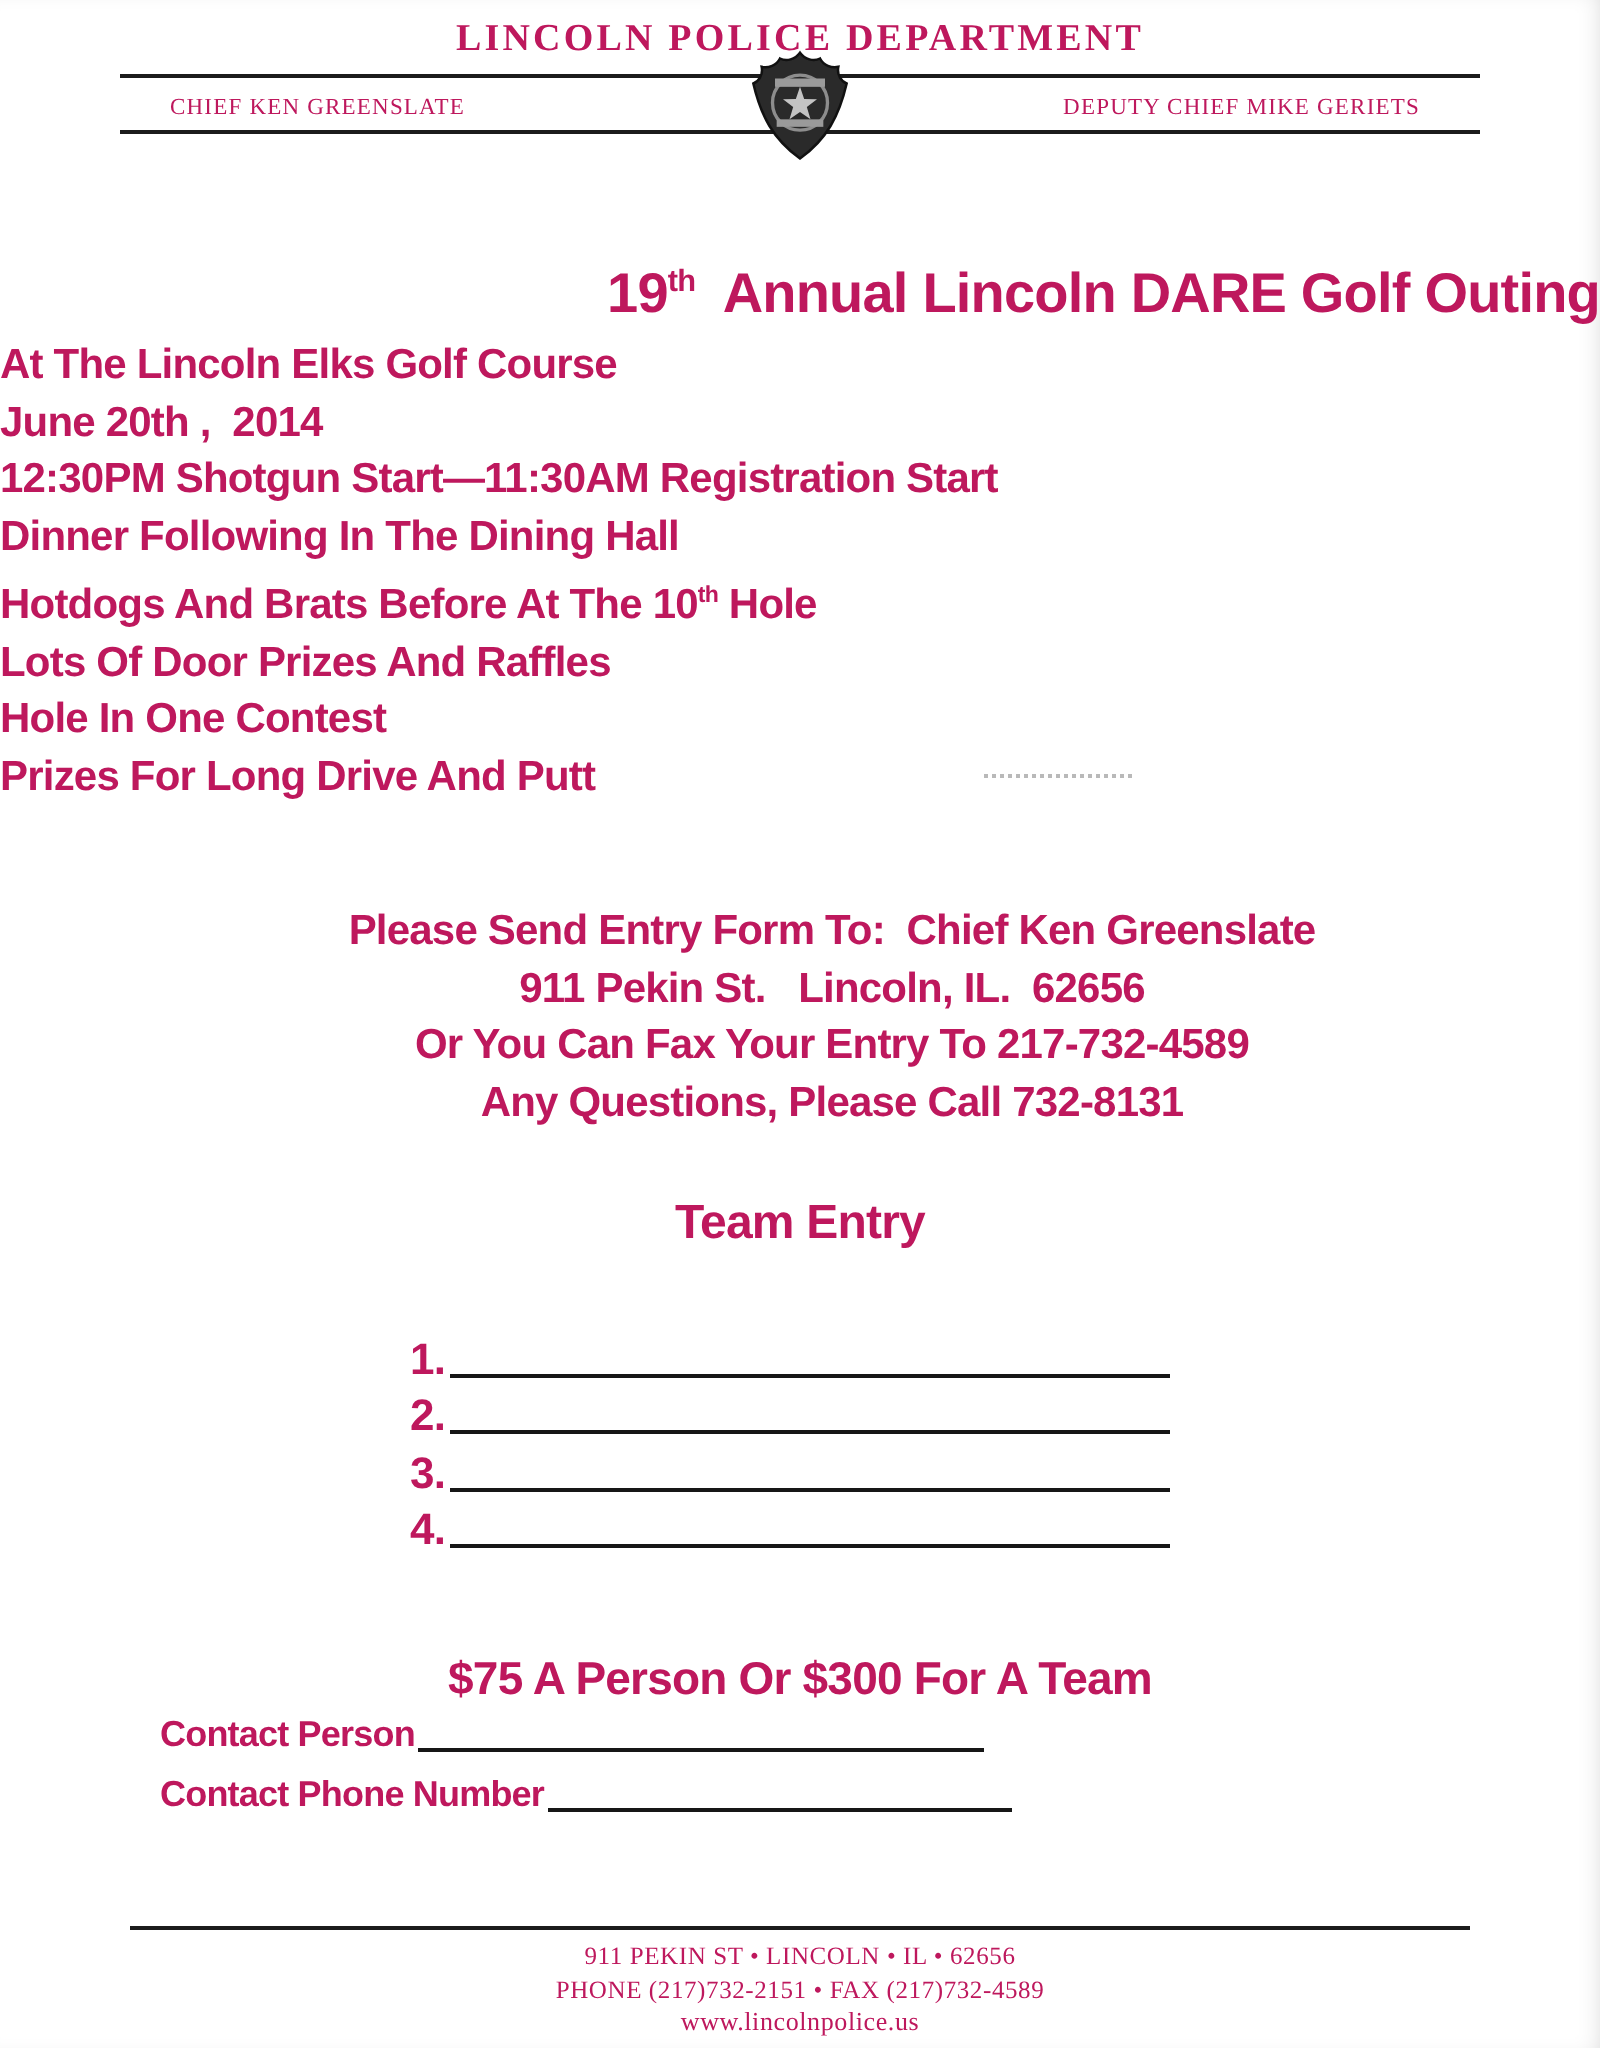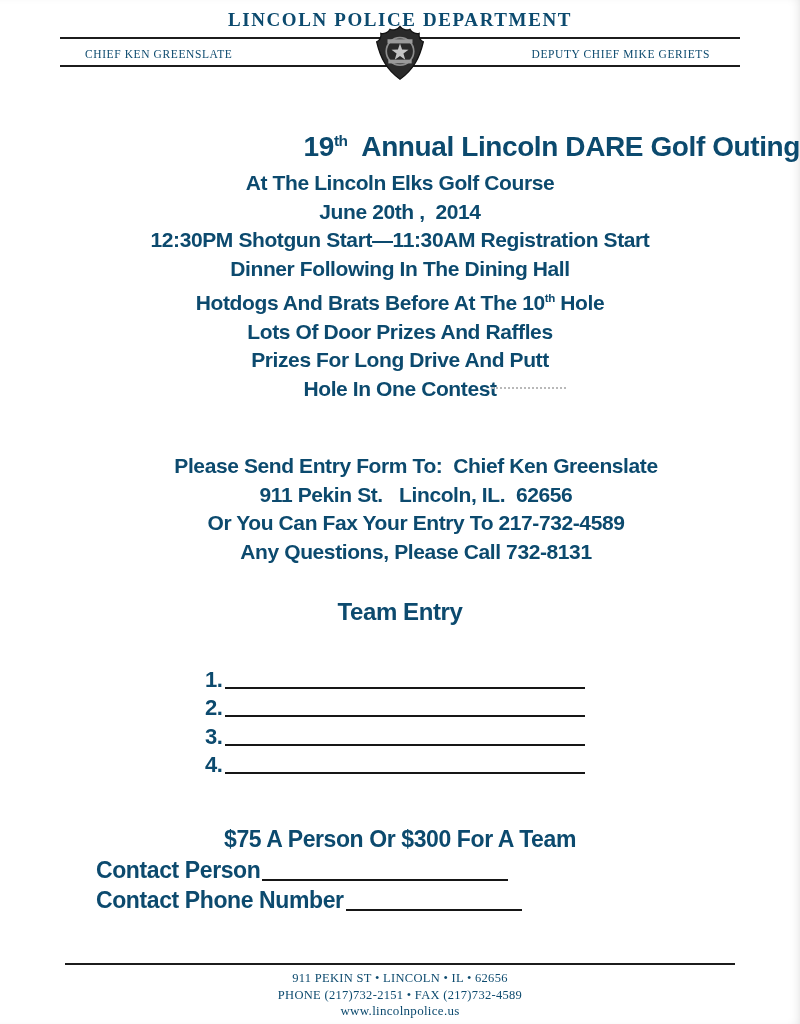--- a/index.html
+++ b/index.html
@@ -1,21 +1,21 @@
 <!DOCTYPE html>
 <html><head>
 <meta charset="utf-8">
 <style>
   html,body{margin:0;padding:0;background:#e8e8e8;}
   .sheet{
     position:relative;
     width:800px;height:1024px;
     margin:0 auto;
     background:#ffffff;
-    color:#0c4a6e;
+    color:#be185d;
     overflow:hidden;
     font-family:"Liberation Sans",sans-serif;
     box-shadow:inset -6px 0 14px -10px rgba(0,0,0,.25);
   }
   .prewrap{white-space:pre-wrap;}
   
   .dept-title{
     position:absolute;top:9px;left:0;width:100%;
     text-align:center;
     font-family:"Liberation Serif",serif;
@@ -35,21 +35,21 @@
   }
   
   .cond{font-weight:700;letter-spacing:-.4px;}
   .event-title{
     position:absolute;top:131px;left:0;width:100%;
     text-align:right;font-size:28px;
   }
   .event-title sup,.detail-line sup{font-size:.55em;vertical-align:super;}
   .event-lines{
     position:absolute;top:169px;left:0;width:100%;
-    text-align:center;font-size:21px;line-height:28.7px;
+    text-align:left;font-size:21px;line-height:28.7px;
   }
   .mail-block{
     position:absolute;top:452px;left:16px;width:100%;
     text-align:center;font-size:21px;line-height:28.5px;
   }
   .team-heading{
     position:absolute;top:598px;left:0;width:100%;
     text-align:center;font-size:24px;
   }
   
@@ -57,22 +57,21 @@
   .entry-row{display:flex;align-items:flex-end;height:28.5px;}
   .entry-num{font-size:22px;font-weight:700;letter-spacing:-.4px;line-height:1;}
   .fill-line{flex:1;border-bottom:2.5px solid #161616;margin:0 0 2px 2px;height:1px;}
   
   .fees{
     position:absolute;top:826px;left:0;width:100%;
     text-align:center;font-size:23px;
   }
   .contact-row{
     position:absolute;left:80px;display:flex;align-items:flex-end;
-    font-size:23px;
-    margin-left:16px;
+    font-size:18px;
   }
   .contact-person{top:858px;width:412px;}
   .contact-phone{top:888px;width:426px;}
   .contact-row .label{line-height:1.1;}
   
   .scan-dots{
     position:absolute;top:386px;left:492px;width:74px;
     border-bottom:2px dotted #b9b9b9;height:1px;
   }
   
@@ -114,22 +113,22 @@
 
   <div class="event-lines cond">
     <div class="detail-line prewrap">At The Lincoln Elks Golf Course</div>
     <div class="detail-line prewrap">June 20th ,  2014</div>
     <div class="detail-line prewrap">12:30PM Shotgun Start—11:30AM Registration Start</div>
     <div class="detail-line prewrap">Dinner Following In The Dining Hall</div>
     <div class="detail-line">
       <span>Hotdogs And Brats Before At The 10</span><sup>th</sup><span> Hole</span>
     </div>
     <div class="detail-line prewrap">Lots Of Door Prizes And Raffles</div>
+    <div class="detail-line prewrap">Hole In One Contest</div>
     <div class="detail-line prewrap">Prizes For Long Drive And Putt</div>
-    <div class="detail-line prewrap">Hole In One Contest</div>
   </div>
 
   <div class="scan-dots"></div>
 
   <div class="mail-block cond">
     <div class="prewrap">Please Send Entry Form To:  Chief Ken Greenslate</div>
     <div class="prewrap">911 Pekin St.   Lincoln, IL.  62656</div>
     <div class="prewrap">Or You Can Fax Your Entry To 217-732-4589</div>
     <div class="prewrap">Any Questions, Please Call 732-8131</div>
   </div>

